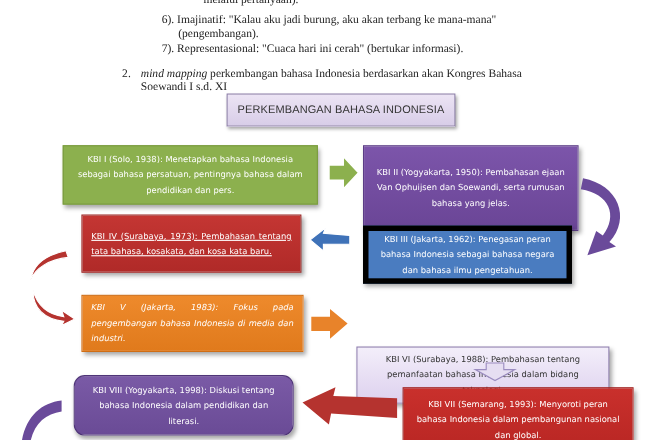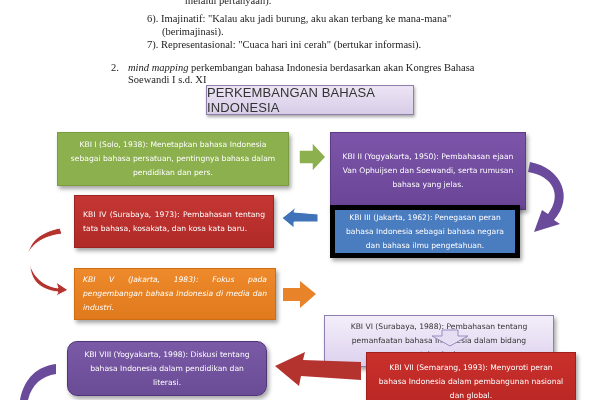--- a/index.html
+++ b/index.html
@@ -13,21 +13,21 @@
       position: absolute; font-size: 10.5px; line-height: 13px;
       font-family: "Liberation Serif", serif; color: #222; white-space: nowrap;
     }
     .doc-line i { font-style: italic; }
     .title-box {
       position: absolute; left: 206px; top: 85px; width: 206px; height: 28px;
       background: linear-gradient(#ece4f4, #d8cde8);
       border: 1px solid #8f80ab;
       box-shadow: 1px 2px 3px rgba(0,0,0,0.35);
       display: flex; align-items: center; justify-content: center;
-      font-family: "Liberation Sans", sans-serif; font-size: 13px; color: #333;
+      font-family: "Liberation Sans", sans-serif; font-size: 10px; color: #333;
       letter-spacing: 0.1px;
     }
     .box {
       position: absolute;
       font-family: "DejaVu Sans", sans-serif;
       font-size: 7.6px; line-height: 14px;
       color: #fff; text-align: center;
       box-shadow: 2px 3px 4px rgba(0,0,0,0.35);
       display: flex; align-items: center; justify-content: center;
       padding: 12px 8px; box-sizing: border-box;
@@ -42,41 +42,41 @@
     .lilac  { background: linear-gradient(#f3eefa, #ddd1ee); border: 1px solid #8f7fb0; color: #333; margin-top: 40px; }
     .dkpurple { background: linear-gradient(#7a5aa6, #6a4b96); border: 1px solid #4f3578; }
     .crimson  { background: linear-gradient(#c9302c, #b82623); border: 1px solid #a01f1c; }
     svg.arrow { position: absolute; overflow: visible; }
   </style>
 </head>
 <body>
 
 <div class="doc-line" style="left:185px; top:-6px;">melalui pertanyaan).</div>
 <div class="doc-line" style="left:147px; top:12px;">6). Imajinatif: "Kalau aku jadi burung, aku akan terbang ke mana-mana"</div>
-<div class="doc-line" style="left:162px; top:25px;">(berimajinasi).</div>
+<div class="doc-line" style="left:162px; top:25px;">(pengembangan).</div>
 <div class="doc-line" style="left:147px; top:38px;">7). Representasional: "Cuaca hari ini cerah" (bertukar informasi).</div>
 <div class="doc-line" style="left:111px; top:61px;">2.</div>
 <div class="doc-line" style="left:128px; top:61px;"><i>mind mapping</i><span> perkembangan bahasa Indonesia berdasarkan akan  Kongres Bahasa</span></div>
 <div class="doc-line" style="left:128px; top:73px;">Soewandi I s.d. XI</div>
 
 <div class="title-box">PERKEMBANGAN BAHASA INDONESIA</div>
 
 <div class="box green" style="left:57px; top:132px; width:232px; height:54px;">
   <span>KBI I (Solo, 1938): Menetapkan bahasa Indonesia sebagai bahasa persatuan, pentingnya bahasa dalam pendidikan dan pers.</span>
 </div>
 
 <div class="box purple" style="left:330px; top:132px; width:196px; height:78px;">
   <span>KBI II (Yogyakarta, 1950): Pembahasan ejaan Van Ophuijsen dan Soewandi, serta rumusan bahasa yang jelas.</span>
 </div>
 
 <div class="box blue" style="left:330px; top:205px; width:190px; height:53px;">
   <span>KBI III (Jakarta, 1962): Penegasan peran bahasa Indonesia sebagai bahasa negara dan bahasa ilmu pengetahuan.</span>
 </div>
 
-<div class="box red justify" style="left:74px; top:195px; width:200px; height:53px;">
+<div class="box red justify" style="left:74px; top:195px; width:200px; height:53px;text-decoration:underline;">
   <span>KBI IV (Surabaya, 1973): Pembahasan tentang tata bahasa, kosakata, dan kosa kata baru.</span>
 </div>
 
 <div class="box orange justify" style="left:74px; top:268px; width:202px; height:52px;font-style:italic;">
   <span>KBI V (Jakarta, 1983): Fokus pada pengembangan bahasa Indonesia di media dan industri.</span>
 </div>
 
 <div class="box lilac" style="left:324px; top:275px; width:230px; height:52px;">
   <span>KBI VI (Surabaya, 1988): Pembahasan tentang pemanfaatan bahasa Indonesia dalam bidang teknologi.</span>
 </div>

